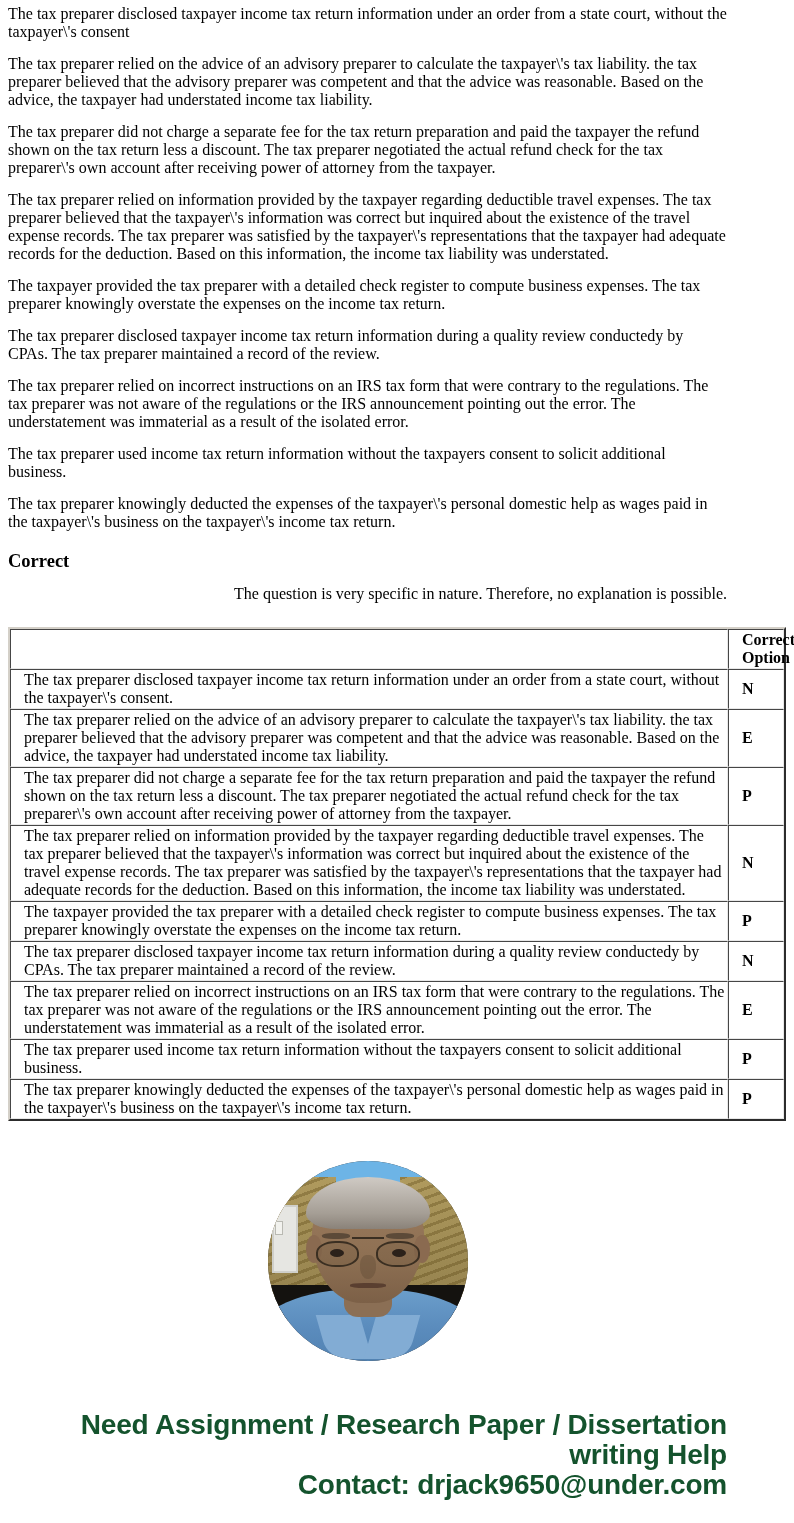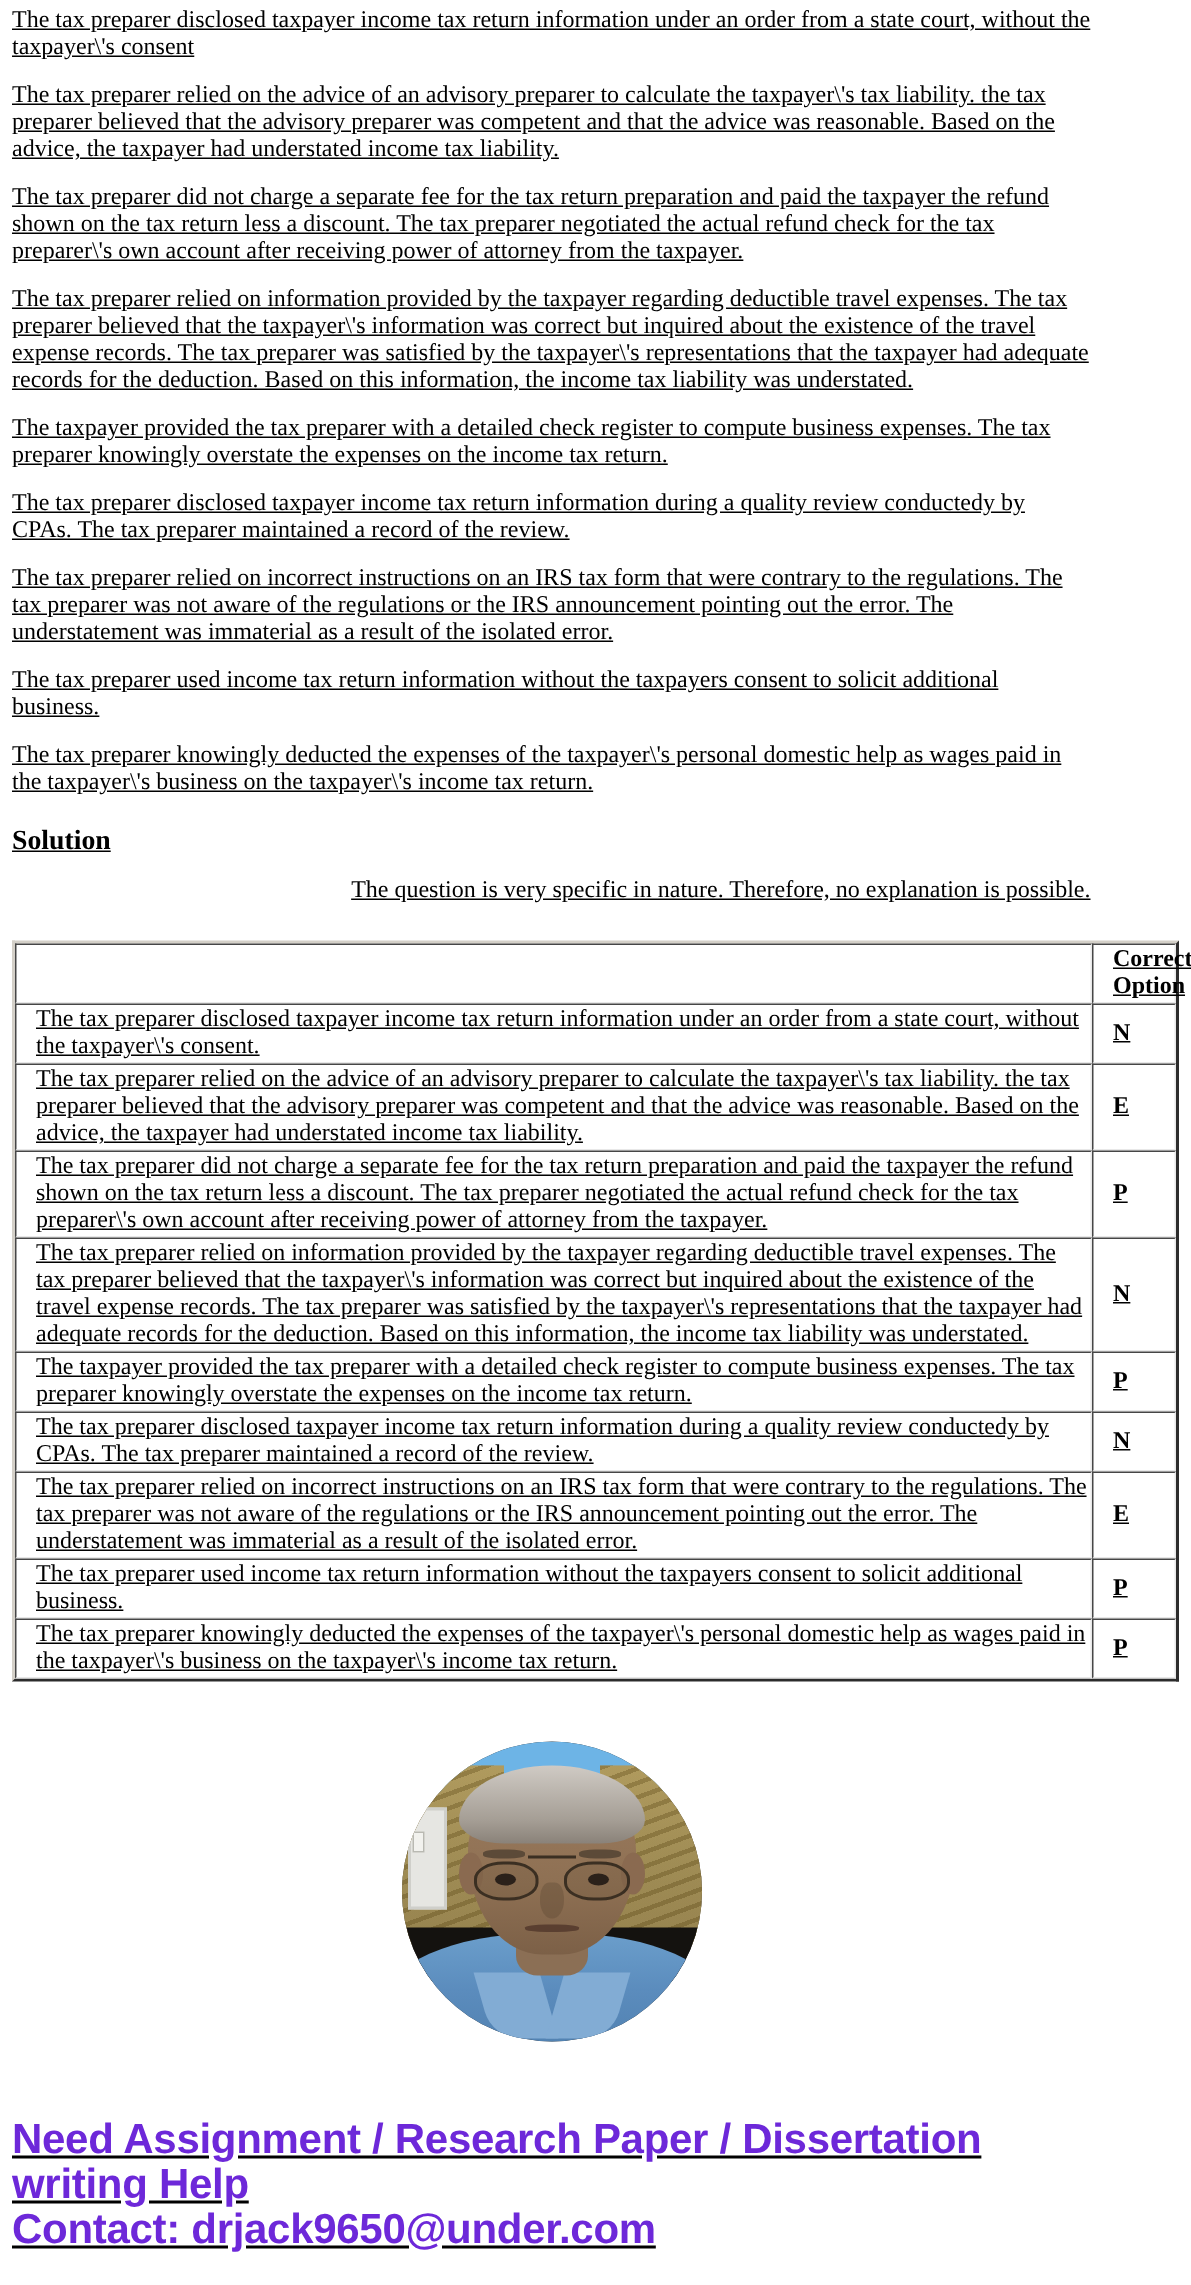--- a/index.html
+++ b/index.html
@@ -15,21 +15,20 @@
     font-size: 16px;
     line-height: 1.16;
     color: #000000;
     -webkit-font-smoothing: antialiased;
   }
 
   .page {
     padding: 0 8px;
     box-sizing: border-box;
     width: 735px;
-    text-decoration: underline;
   }
 
   
   .q-para {
     margin: 0 0 14px 0;
     font-size: 16px;
     line-height: 18px;
     text-align: left;
   }
   .q-para:first-child { margin-top: 5px; }
@@ -275,24 +274,24 @@
     left: 41%;
     top: 61%;
     width: 18%;
     height: 2.5%;
     background: #5a3f30;
     border-radius: 40%;
   }
 
   
   .promo {
-    text-align: left;
+    text-align: right;
     font-family: "Liberation Sans", "DejaVu Sans", sans-serif;
     font-weight: bold;
-    color: #6d28d9;
+    color: #14532d;
     padding-top: 44px;
   }
   .promo-line1 {
     font-size: 28px;
     line-height: 30px;
     letter-spacing: -0.2px;
   }
   .promo-line2 {
     font-size: 28px;
     line-height: 30px;
@@ -310,21 +309,21 @@
     <p class="q-para">The tax preparer did not charge a separate fee for the tax return preparation and paid the taxpayer the refund shown on the tax return less a discount. The tax preparer negotiated the actual refund check for the tax preparer\'s own account after receiving power of attorney from the taxpayer.</p>
     <p class="q-para">The tax preparer relied on information provided by the taxpayer regarding deductible travel expenses. The tax preparer believed that the taxpayer\'s information was correct but inquired about the existence of the travel expense records. The tax preparer was satisfied by the taxpayer\'s representations that the taxpayer had adequate records for the deduction. Based on this information, the income tax liability was understated.</p>
     <p class="q-para">The taxpayer provided the tax preparer with a detailed check register to compute business expenses. The tax preparer knowingly overstate the expenses on the income tax return.</p>
     <p class="q-para">The tax preparer disclosed taxpayer income tax return information during a quality review conductedy by CPAs. The tax preparer maintained a record of the review.</p>
     <p class="q-para">The tax preparer relied on incorrect instructions on an IRS tax form that were contrary to the regulations. The tax preparer was not aware of the regulations or the IRS announcement pointing out the error. The understatement was immaterial as a result of the isolated error.</p>
     <p class="q-para">The tax preparer used income tax return information without the taxpayers consent to solicit additional business.</p>
     <p class="q-para">The tax preparer knowingly deducted the expenses of the taxpayer\'s personal domestic help as wages paid in the taxpayer\'s business on the taxpayer\'s income tax return.</p>
   </section>
 
   <section>
-    <h3 class="solution-heading">Solution</h3>
+    <h3 class="solution-heading">Correct</h3>
     <p class="solution-note">The question is very specific in nature. Therefore, no explanation is possible.</p>
   </section>
 
   <div class="table-wrap">
     <table class="answer-table">
       <colgroup>
         <col class="col-desc">
         <col class="col-opt">
       </colgroup>
       <thead>

